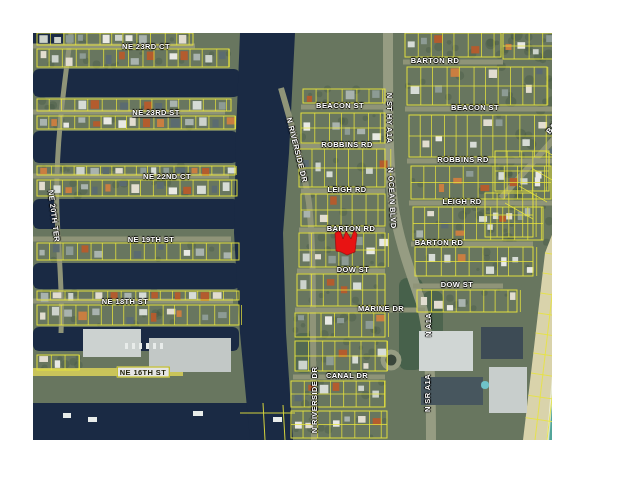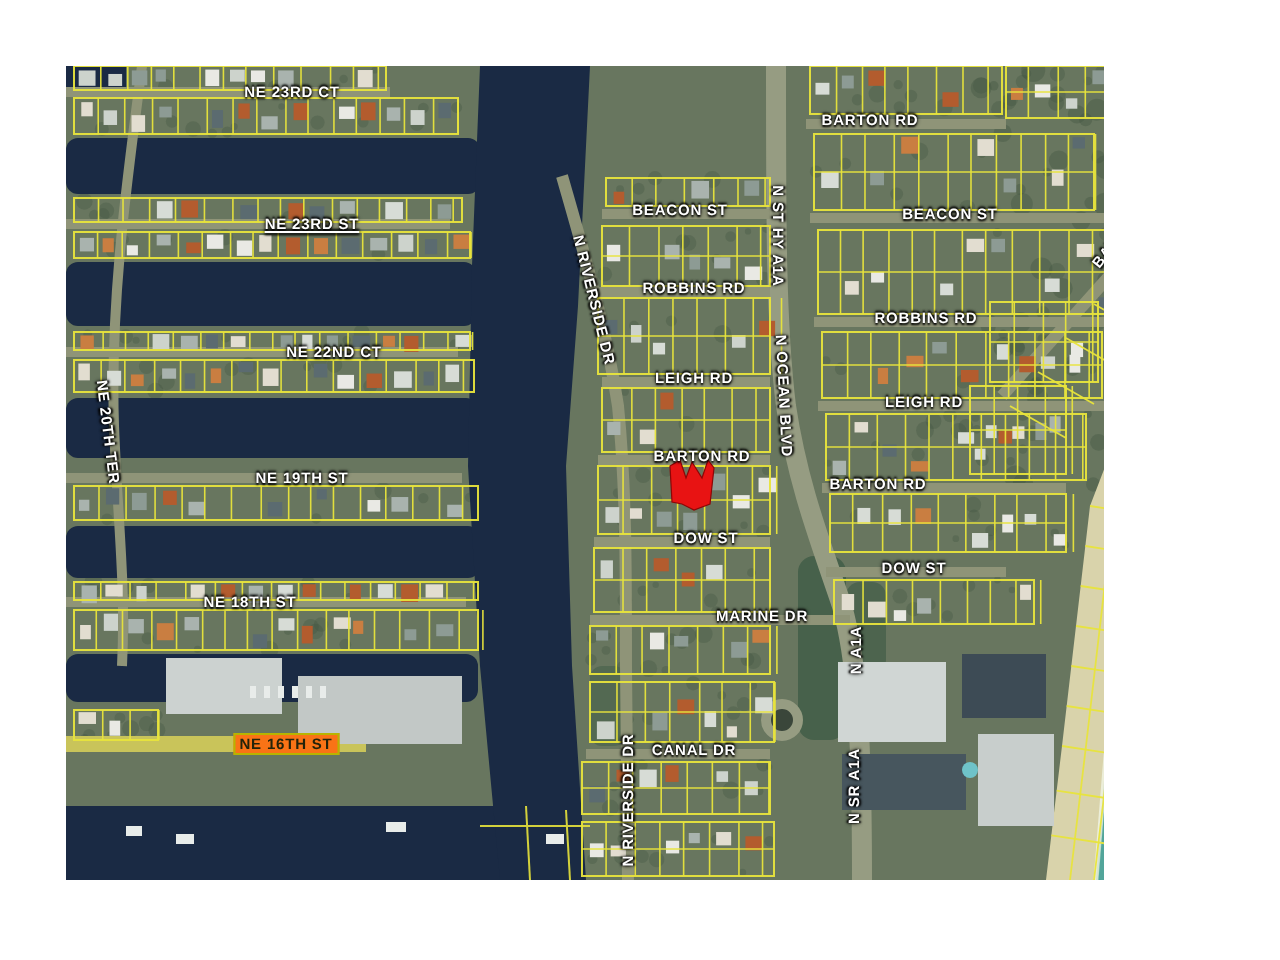--- a/index.html
+++ b/index.html
@@ -4,21 +4,21 @@
 <style>
   html,body{margin:0;padding:0;background:#ffffff;}
   .page{position:relative;width:640px;height:480px;background:#ffffff;overflow:hidden;
         font-family:"Liberation Sans", sans-serif;}
   .map{position:absolute;left:8px;top:33px;width:519px;height:407px;overflow:hidden;background:#68765f;margin-left:25px;}
   .map svg{position:absolute;left:0;top:0;}
   #labels{position:absolute;left:0;top:0;width:100%;height:100%;pointer-events:none;}
   .maplabel{position:absolute;font-size:7.5px;font-weight:bold;letter-spacing:.4px;color:#fff;
             white-space:nowrap;text-shadow:0 0 2px #000,0 1px 1px #000,0 -1px 1px #000;
             transform-origin:center center;}
-  .maplabel.hl{background:#f97316;color:#23230a;text-shadow:none;padding:0 2px;border:1px solid #b8b400;}
+  .maplabel.hl{background:#e5e5e5;color:#23230a;text-shadow:none;padding:0 2px;border:1px solid #b8b400;}
 </style>
 </head>
 <body>
 
 <div class="page">
   <div class="map" id="map">
     <svg id="scene" width="619" height="407" viewBox="0 0 619 407">
 
       <rect x="0" y="0" width="619" height="407" fill="#68765f"></rect>
       <g id="g-texture">

